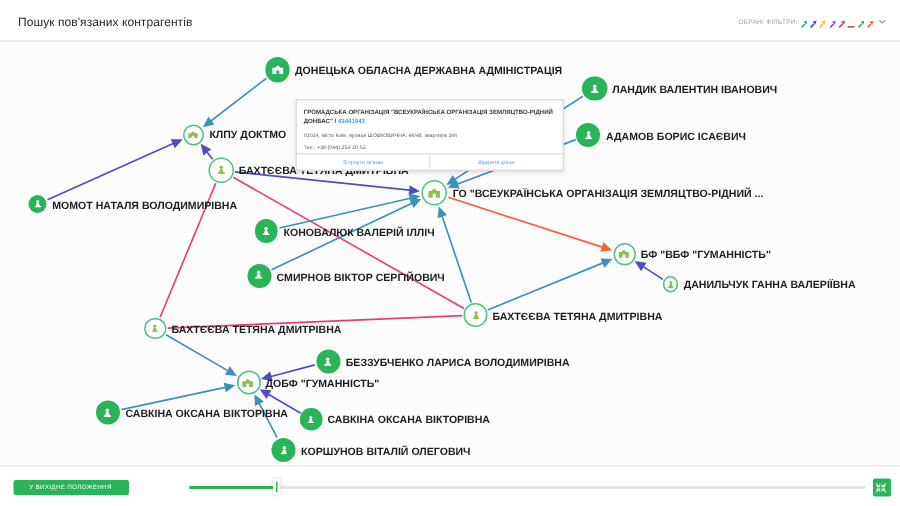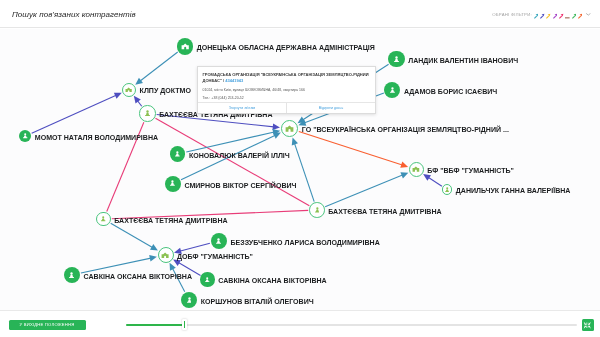--- a/index.html
+++ b/index.html
@@ -5,21 +5,21 @@
 <style>
   html,body{margin:0;padding:0;}
   body{width:600px;height:337px;overflow:hidden;background:#ffffff;
        font-family:"Liberation Sans", sans-serif; -webkit-font-smoothing:antialiased;}
   #app{position:relative;width:600px;height:337px;}
 
   
   .header{position:absolute;left:0;top:0;width:600px;height:28px;background:#fff;
           border-bottom:1px solid #e6e6e6;box-sizing:border-box;}
   .header-title{position:absolute;left:12px;top:10px;font-size:8px;color:#262626;
-                letter-spacing:.05px;font-style:italic;}
+                letter-spacing:.05px;}
   .filters{position:absolute;right:9px;top:10px;display:flex;align-items:center;gap:0px;}
   .filters-label{font-size:4.3px;color:#a2a2a2;letter-spacing:.2px;margin-right:0px;margin-left:6px;}
   .fchips{display:flex;align-items:flex-start;gap:1.7px;margin-left:2px;margin-top:3.2px;}
   .fchip{width:4.6px;height:6px;display:block;}
   .fchip svg,.fchevron svg{display:block;}
   .fchevron{display:flex;align-items:center;margin-left:4px;}
 
   
   .canvas{position:absolute;left:0;top:29px;width:600px;height:281px;background:#fcfcfd;
           overflow:hidden;}

